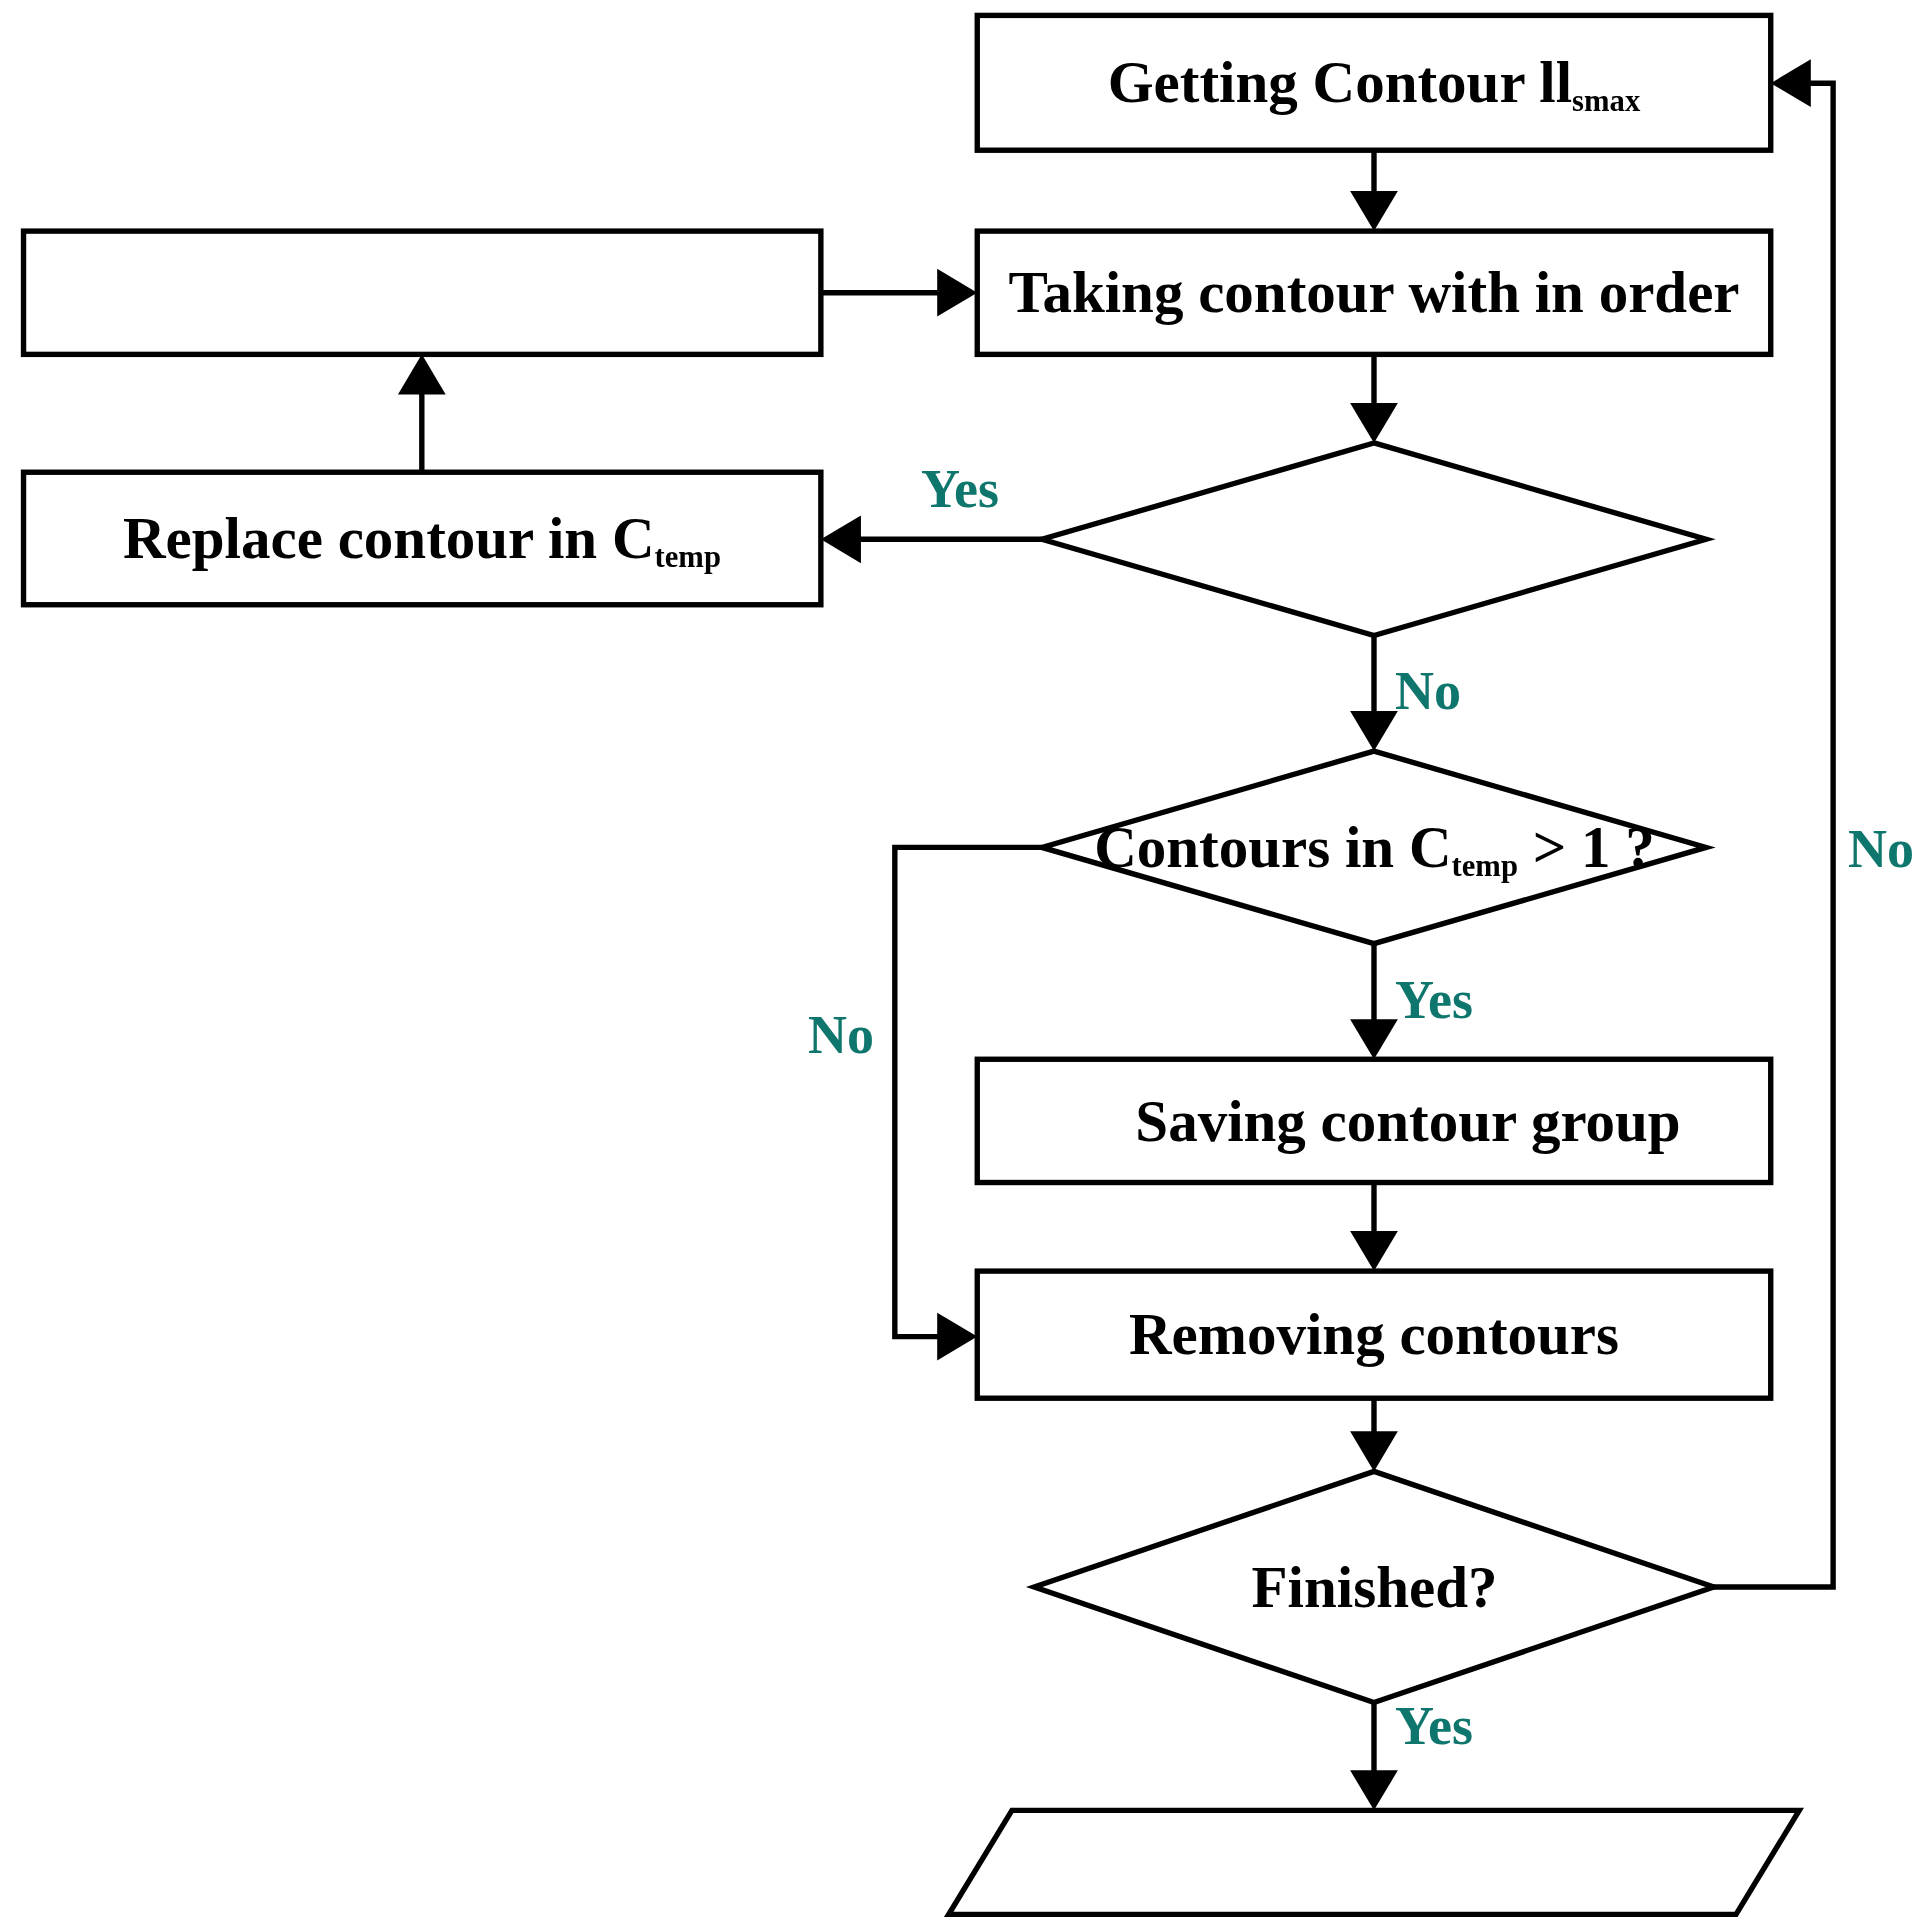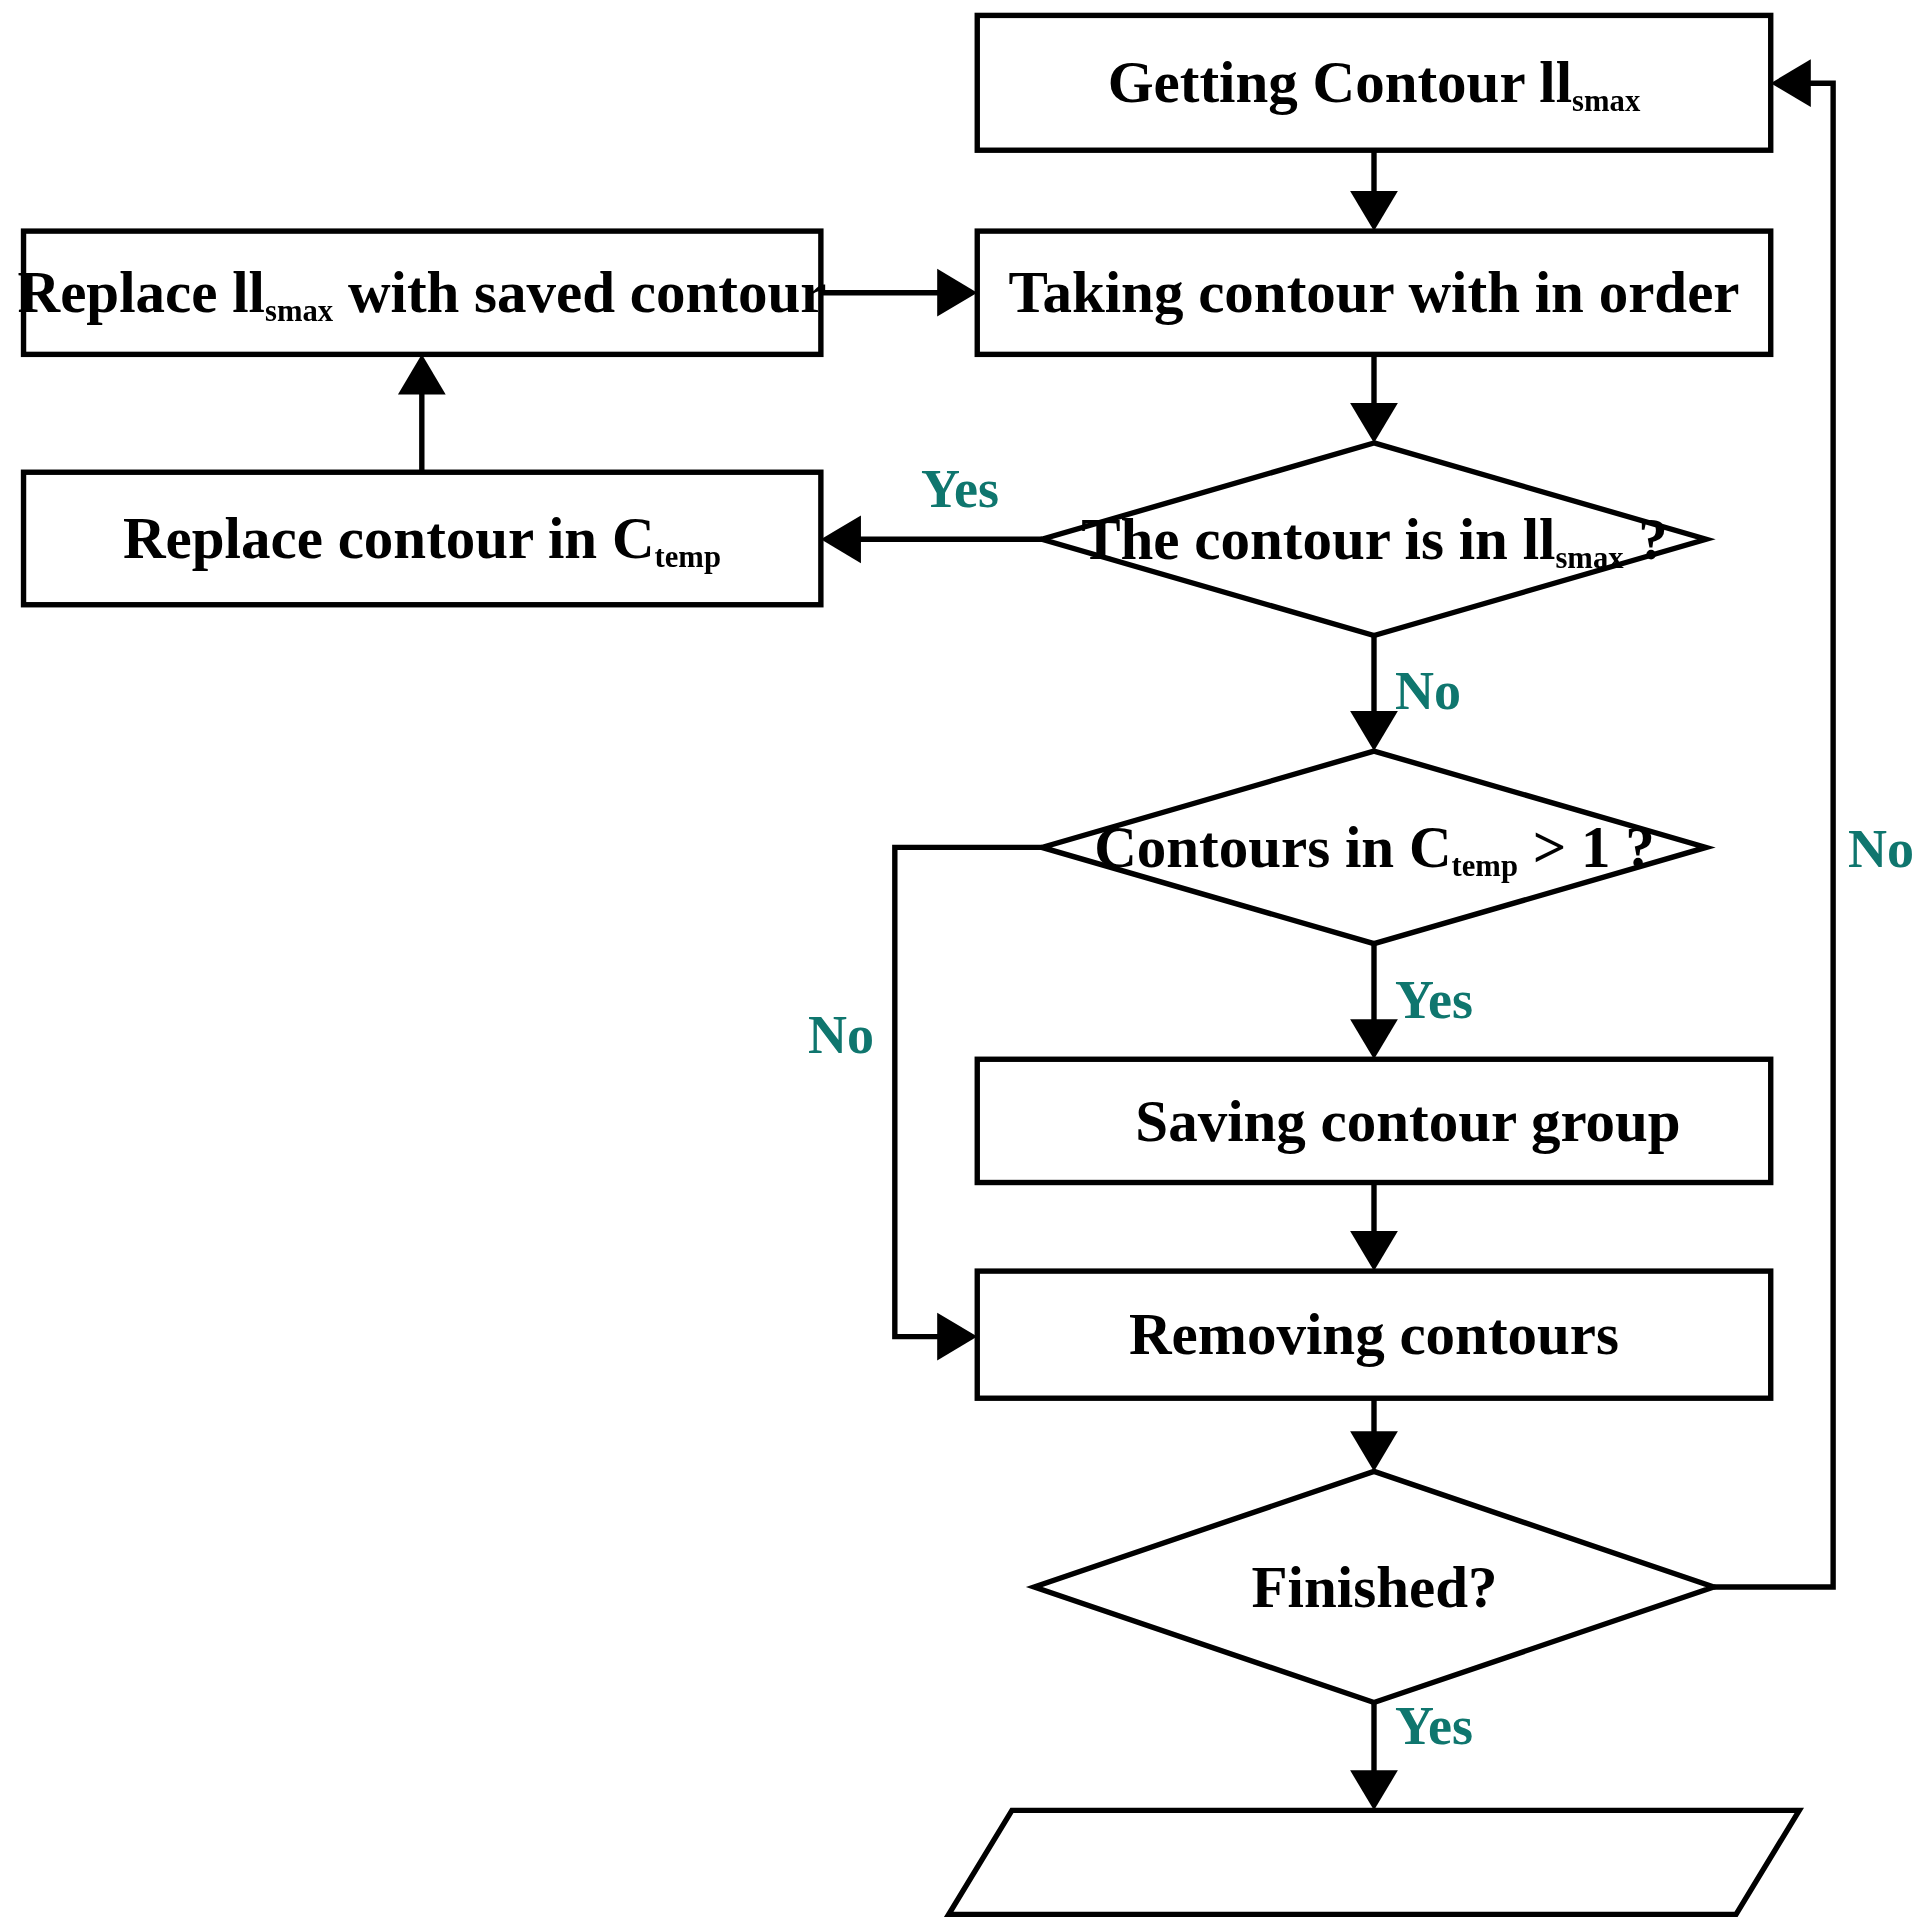--- a/index.html
+++ b/index.html
@@ -135,35 +135,29 @@
 
     <line class="flow-line" x1="1783" y1="2210" x2="1783" y2="2322"></line>
     <polygon class="arrow-head" points="1783,2350 1752,2298 1814,2298"></polygon>
 
   </svg>
 
   <div class="node-label" style="left:977px; top:15.4px; width:794px; height:135px;">
     <span><span>Getting Contour ll</span><span class="sub">smax</span><span></span></span>
   </div>
 
-  <div class="node-label" style="left:23px; top:231px; width:798px; height:123px;">
-    <span><span>Replace ll</span><span class="sub">smax</span><span> with saved contour</span></span>
-  </div>
 
   <div class="node-label" style="left:977px; top:231px; width:794px; height:123px;">
     <span><span>Taking contour with in order</span><span class="sub"></span><span></span></span>
   </div>
 
   <div class="node-label" style="left:23px; top:472px; width:798px; height:133px;">
     <span><span>Replace contour in C</span><span class="sub">temp</span><span></span></span>
   </div>
 
-  <div class="node-label" style="left:1073px; top:472px; width:603px; height:136px;">
-    <span><span>The contour is in ll</span><span class="sub">smax</span><span> ?</span></span>
-  </div>
 
   <div class="node-label" style="left:1073px; top:780px; width:603px; height:136px;">
     <span><span>Contours in C</span><span class="sub">temp</span><span>  &gt; 1 ?</span></span>
   </div>
 
   <div class="node-label" style="left:1011px; top:1060px; width:794px; height:123px;">
     <span><span>Saving contour group</span><span class="sub"></span><span></span></span>
   </div>
 
   <div class="node-label" style="left:977px; top:1271px; width:794px; height:127px;">

